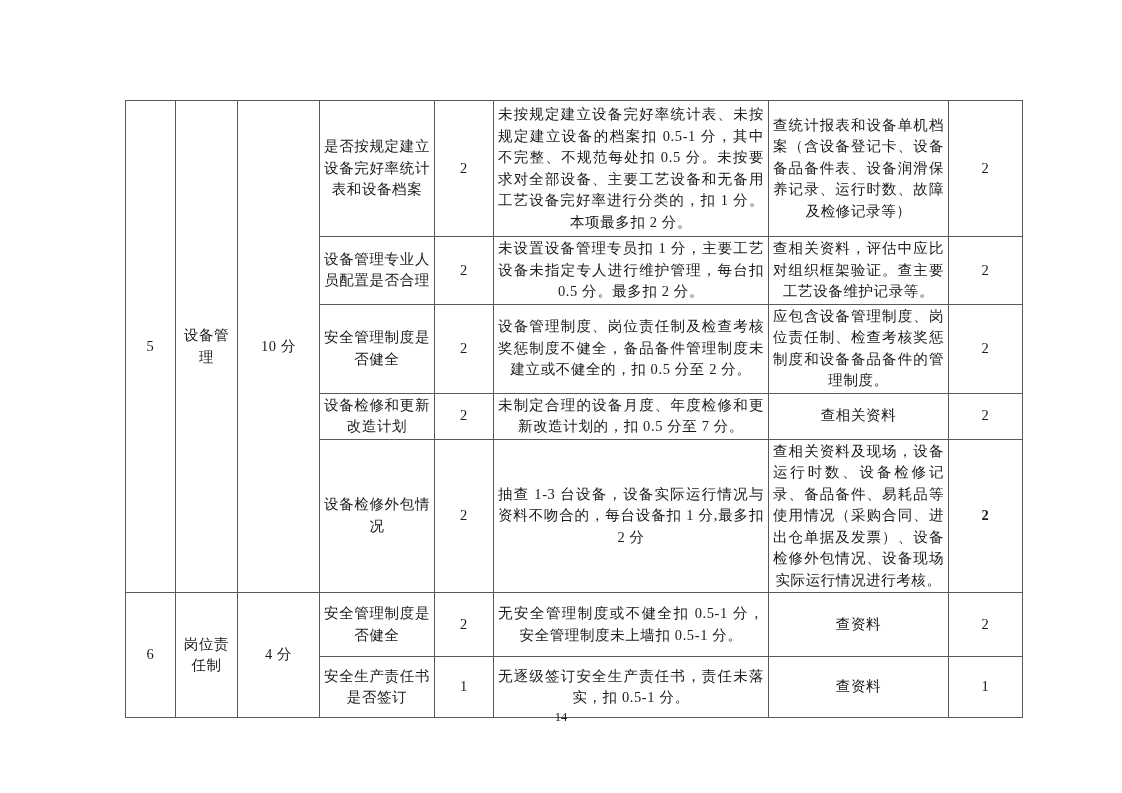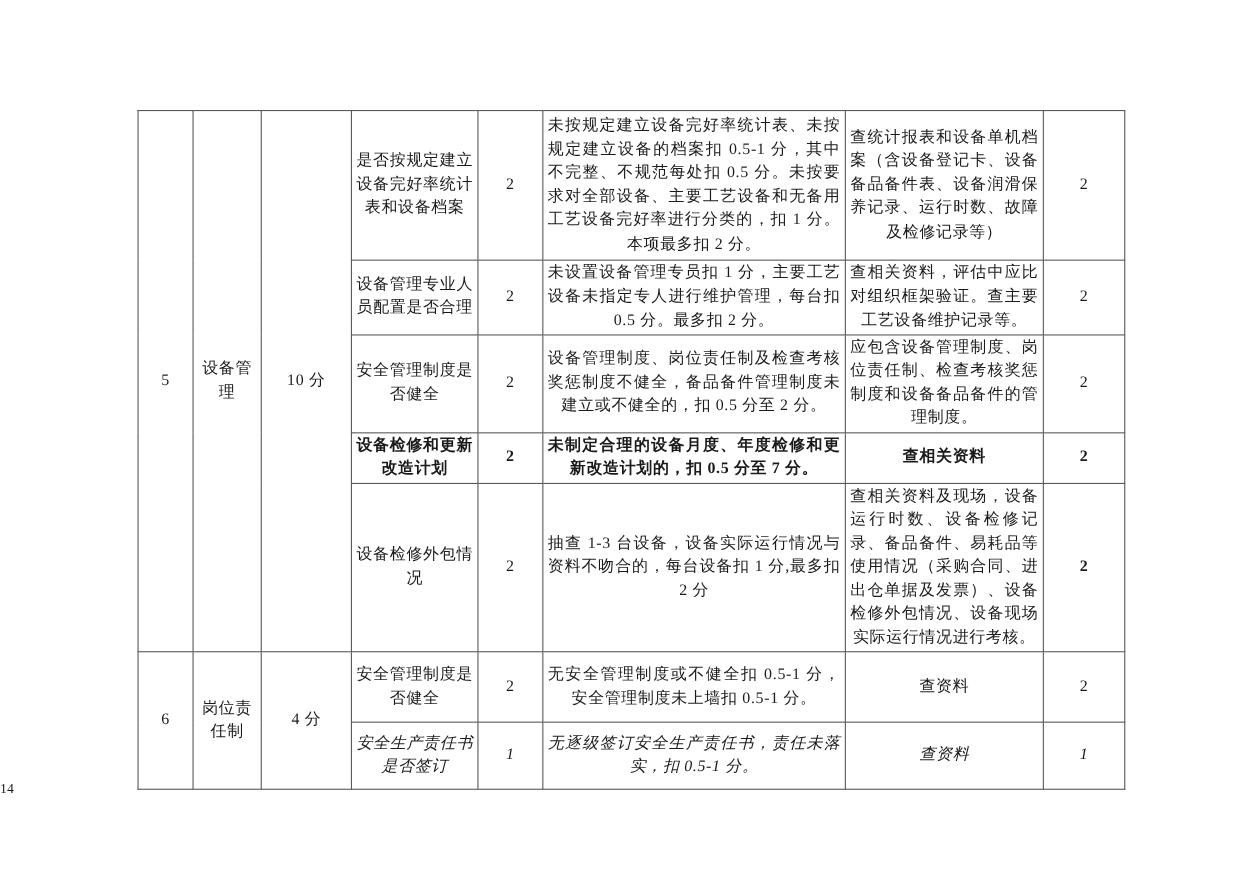--- a/index.html
+++ b/index.html
@@ -25,27 +25,27 @@
     overflow:hidden;
     box-sizing:border-box;
   }
   .doc-table{border:1.5px solid #595959;}
   td.center{text-align:center;text-align-last:center;}
   td.bold{font-weight:bold;}
   
   tr.r1{height:136px;}
   tr.r2{height:64px;}
   tr.r3{height:84px;}
-  tr.r4{height:44px;font-weight:bold;}
+  tr.r4{height:44px;}
   tr.r5{height:149px;}
   tr.r6{height:64px;}
-  tr.r7{height:61px;font-style:italic;}
+  tr.r7{height:61px;}
   .page-number{
     position:absolute;left:0;right:0;top:710px;
-    font-size:12.5px;
+    text-align:center;font-size:12.5px;
     font-family:"Liberation Serif","DejaVu Serif",serif;
   }
 </style>
 </head>
 <body>
 
 <table class="doc-table">
   <colgroup>
     <col style="width:50px">
       <col style="width:62px">

